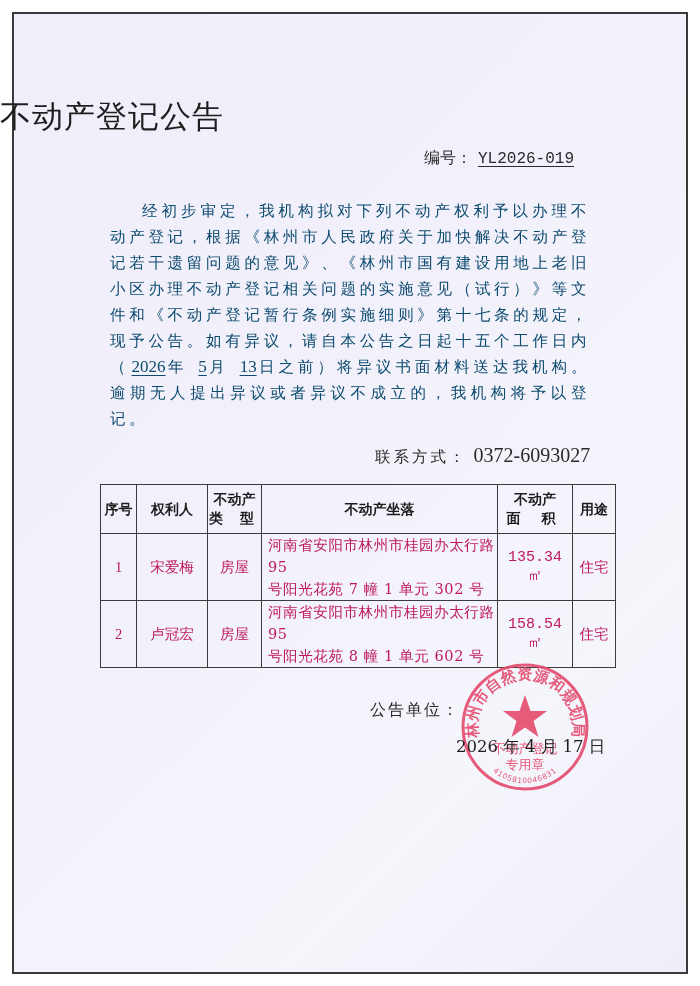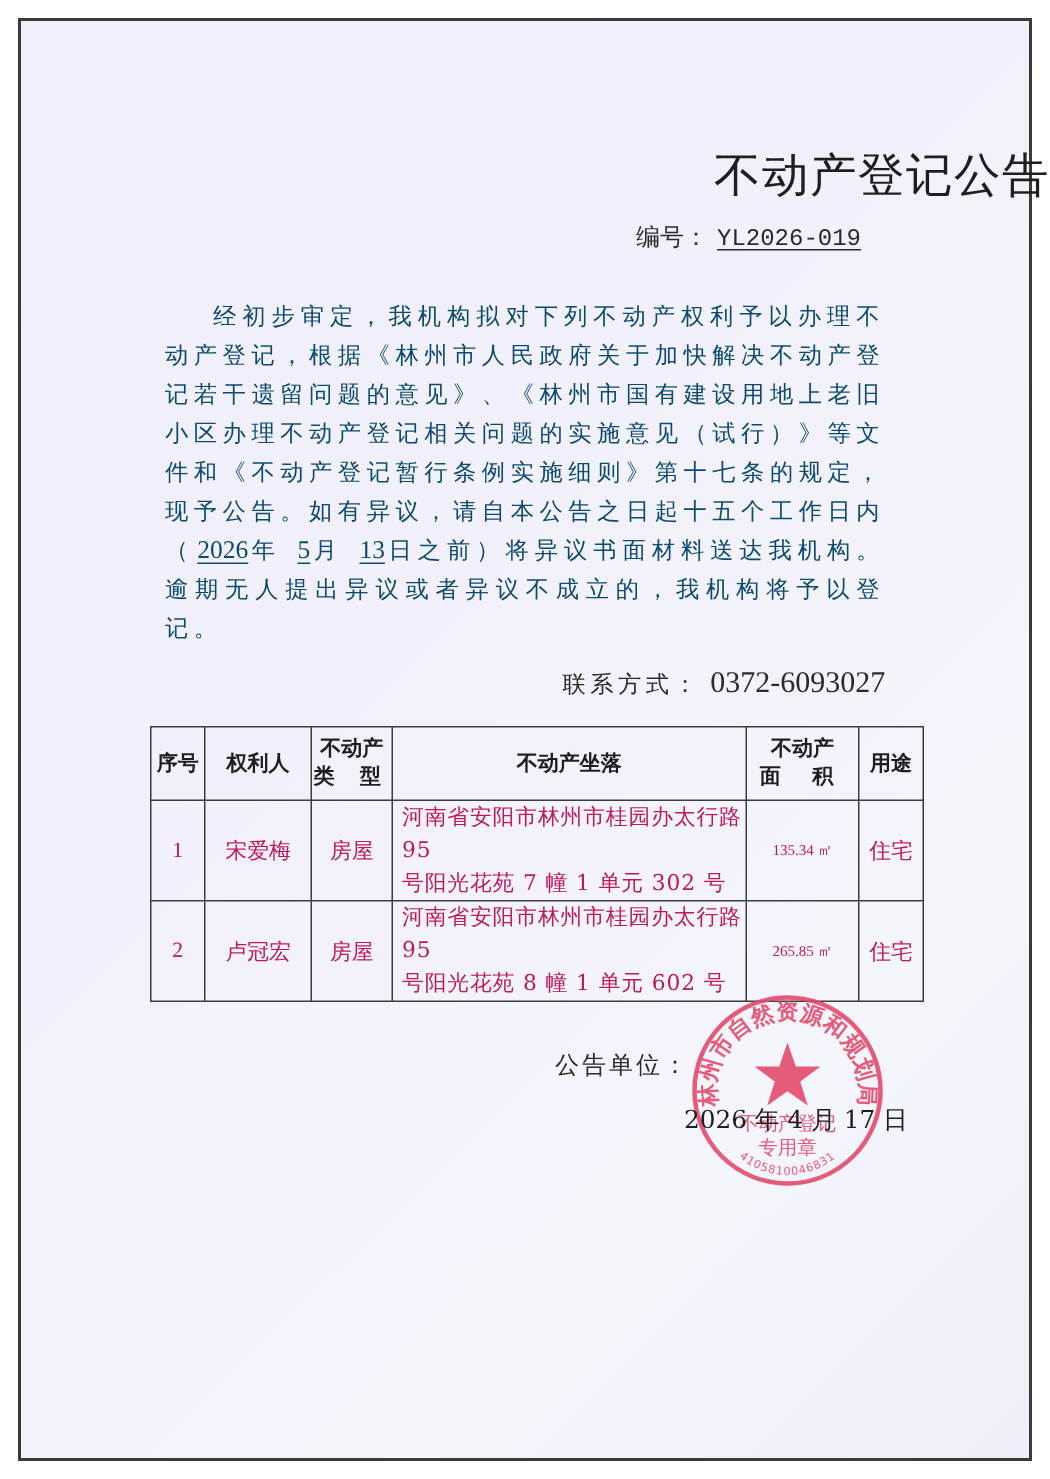--- a/index.html
+++ b/index.html
@@ -7,21 +7,21 @@
     width: 700px; height: 986px; background: #ffffff; position: relative; overflow: hidden;
     font-family: "DejaVu Serif", "Liberation Serif", serif; color: #2a2a2a;
   }
   .page {
     position: absolute; left: 12px; top: 12px; width: 672px; height: 958px;
     border: 2px solid #3a3a3a;
     background: linear-gradient(135deg, #efeef9 0%, #f2f1fb 40%, #f5f5fc 75%, #eeeef8 100%);
   }
   .abs { position: absolute; white-space: nowrap; }
   .title {
-    left: 0; width: 700px; top: 96px; text-align: right;
+    left: 0; width: 700px; top: 96px; text-align: left;
     font-size: 31px; letter-spacing: 1px; color: #1e1e1e; font-weight: normal;
   }
   .serial { left: 424px; top: 148px; font-size: 16px; color: #2a2a2a; }
   .serial .num { text-decoration: underline; text-underline-offset: 3px; margin-left: 4px; padding: 0 2px; font-family: "Liberation Mono", "DejaVu Sans Mono", monospace; }
   .body-text {
     position: absolute; left: 110px; top: 183px; width: 480px;
     font-size: 15.5px; line-height: 26px; letter-spacing: 3.6px; color: #0c4a6e;
     text-align: justify; text-align-last: left; margin-top: 15px;
   }
   .body-text p { margin: 0; }
@@ -34,21 +34,21 @@
     position: absolute; left: 100px; top: 484px; width: 515px;
     border-collapse: collapse; table-layout: fixed;
   }
   table.grid td, table.grid th {
     border: 1.5px solid #3c3c3c; text-align: center; vertical-align: middle;
     font-size: 14.5px; color: #be185d; padding: 0;
   }
   table.grid th { font-family: "DejaVu Sans", "Liberation Sans", sans-serif; font-weight: bold; height: 48px; line-height: 19px; font-size: 14px; color: #1e1e1e; }
   table.grid td { height: 60px; font-weight: normal; }
   table.grid td.addr { text-align: left; padding-left: 6px; line-height: 22px; font-size: 14.5px; letter-spacing: 0.6px; }
-  table.grid td.area { font-family: Liberation Serif, serif; font-size: 10px; }
+  table.grid td.area { font-family: Liberation Mono, monospace; font-size: 15px; }
 
   .unit { left: 370px; top: 700px; font-size: 16px; letter-spacing: 2px; }
   .date { left: 456px; top: 736px; font-size: 16.5px; color: #1e1e1e; }
   .seal { position: absolute; left: 459px; top: 661px; width: 132px; height: 132px; opacity: 0.88; }
 </style>
 </head>
 <body>
 
 <div class="page"></div>
 
@@ -104,21 +104,21 @@
       <td>住宅</td>
     </tr>
     <tr>
       <td style="font-family:'Liberation Serif',serif">2</td>
       <td>卢冠宏</td>
       <td>房屋</td>
       <td class="addr">
           <div>河南省安阳市林州市桂园办太行路 95</div>
           <div>号阳光花苑 8 幢 1 单元 602 号</div>
         </td>
-      <td class="area">265.85 ㎡</td>
+      <td class="area">158.54 ㎡</td>
       <td>住宅</td>
     </tr>
   </tbody>
 </table>
 
 <div class="abs unit">公告单位：</div>
 
 <svg class="seal" viewBox="0 0 132 132">
   <defs>
     <path id="sealArc" d="M 20 80 A 48 48 0 1 1 112 80"></path>

